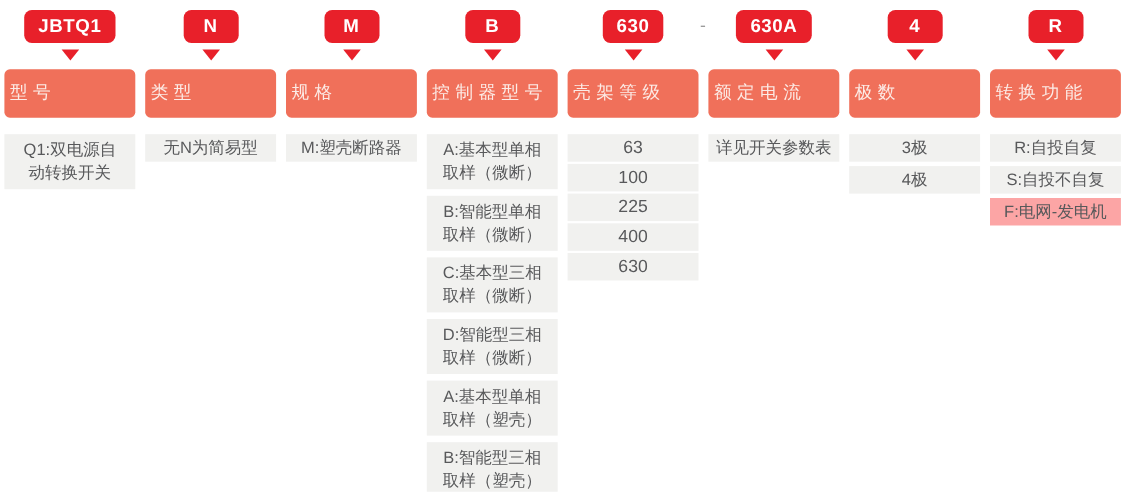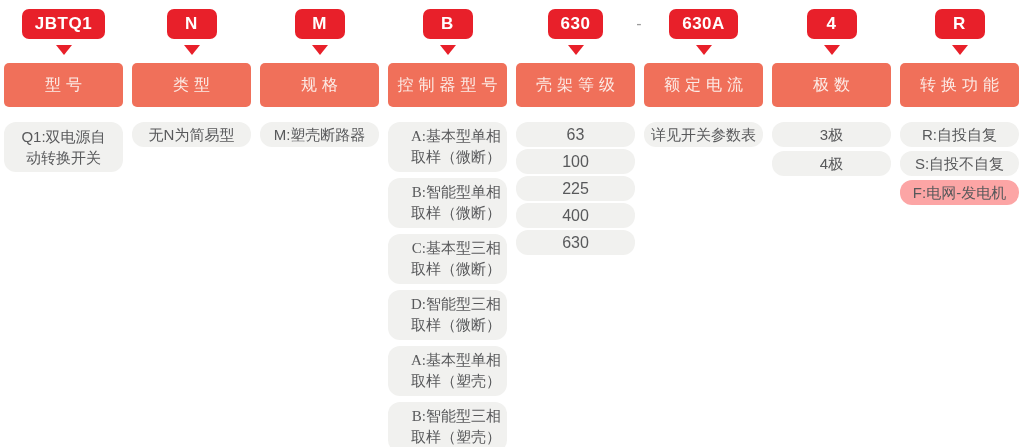--- a/index.html
+++ b/index.html
@@ -58,46 +58,45 @@
   .cat-header{
     margin-top:8px;
     box-sizing:border-box;
     width:100%;
     height:44px;
     line-height:44px;
     border-radius:5px;
     background:var(--header-bg);
     color:var(--header-text);
     font-size:16px;
-    text-align:center;
     letter-spacing:5px;
     text-indent:5px;
   }
   .items{
     margin-top:15px;
     width:100%;
     display:flex;
     flex-direction:column;
     gap:4px;
   }
   .item{
     box-sizing:border-box;
     width:100%;
     background:var(--item-bg);
-    border-radius:12px;
+    border-radius:0;
     color:var(--item-text);
     font-size:15px;
     line-height:21px;
     padding:2px 6px;
     text-align:center;
     white-space:pre-line;
   }
   .item.two-line{padding:4px 6px;}
   .column-4 .items{gap:6px;}
-  .column-4 .item{text-align:right;font-family:Liberation Serif, serif;}
+  .column-4 .item{text-align:center;}
   .column-5 .items{gap:2px;}
   .column-5 .item{font-size:16px;}
   .column-8 .item:nth-child(3){background:#fca5a5;}
   .separator{
     position:absolute;
     left:630px;top:9px;
     width:18px;height:30px;
     line-height:30px;
     text-align:center;
     color:var(--sep);

